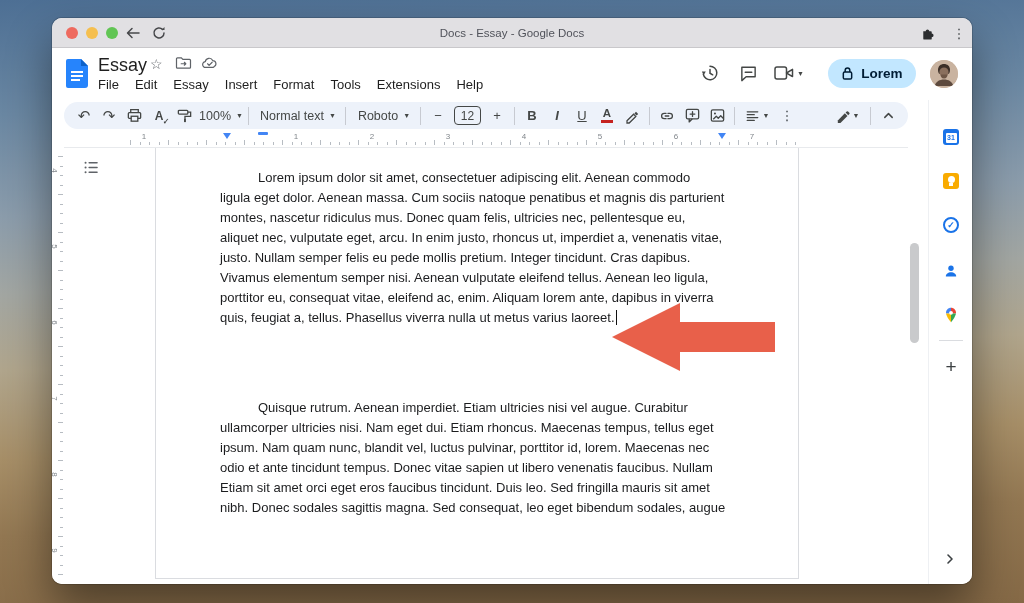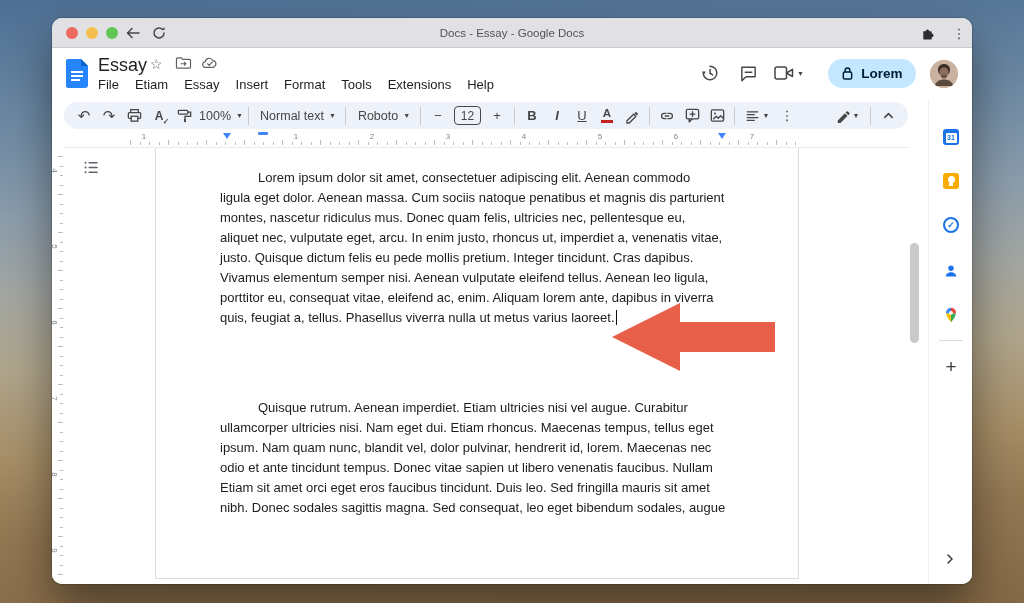--- a/index.html
+++ b/index.html
@@ -166,21 +166,21 @@
           </svg>
       </div>
       <div class="title-ico" style="left:149px">
         <svg width="18" height="13" viewBox="0 0 20 14">
             <path d="M5.2 12.5a3.2 3.2 0 01-.4-6.4A4.3 4.3 0 0113 4.9a3.5 3.5 0 011.7 6.6 3 3 0 01-1.2.9z" fill="none" stroke="#5f6368" stroke-width="1.3" stroke-linejoin="round"></path>
             <path d="M7.3 8.4l1.7 1.7 3.4-3.4" fill="none" stroke="#5f6368" stroke-width="1.3" stroke-linecap="round" stroke-linejoin="round"></path>
           </svg>
       </div>
       <div class="menu-bar">
           <span class="menu-item">File</span>
-          <span class="menu-item">Etiam</span>
+          <span class="menu-item">Edit</span>
           <span class="menu-item">Essay</span>
           <span class="menu-item">Insert</span>
           <span class="menu-item">Format</span>
           <span class="menu-item">Tools</span>
           <span class="menu-item">Extensions</span>
           <span class="menu-item">Help</span>
         </div>
 
       <div class="hdr-ico" style="left:645px">
         <svg width="20" height="20" viewBox="0 0 20 20">
@@ -486,29 +486,29 @@
 
       <div class="pline" style="left:91px; top:0; width:1px; height:430px;"></div>
       <div class="pline" style="left:734px; top:0; width:1px; height:430px;"></div>
       <div class="pline" style="left:91px; top:430px; width:644px; height:1px;"></div>
 
       <div class="doc-text" style="top:20px;">
           <div class="line indent">Lorem ipsum dolor sit amet, consectetuer adipiscing elit. Aenean commodo</div>
           <div class="line">ligula eget dolor. Aenean massa. Cum sociis natoque penatibus et magnis dis parturient</div>
           <div class="line">montes, nascetur ridiculus mus. Donec quam felis, ultricies nec, pellentesque eu,</div>
           <div class="line">aliquet nec, vulputate eget, arcu. In enim justo, rhoncus ut, imperdiet a, venenatis vitae,</div>
-          <div class="line">justo. Quisque dictum felis eu pede mollis pretium. Integer tincidunt. Cras dapibus.</div>
+          <div class="line">justo. Nullam semper felis eu pede mollis pretium. Integer tincidunt. Cras dapibus.</div>
           <div class="line">Vivamus elementum semper nisi. Aenean vulputate eleifend tellus. Aenean leo ligula,</div>
           <div class="line">porttitor eu, consequat vitae, eleifend ac, enim. Aliquam lorem ante, dapibus in viverra</div>
           <div class="line">quis, feugiat a, tellus. Phasellus viverra nulla ut metus varius laoreet.<span class="caret"></span></div>
         </div>
       <div class="doc-text" style="top:250px;">
           <div class="line indent">Quisque rutrum. Aenean imperdiet. Etiam ultricies nisi vel augue. Curabitur</div>
           <div class="line">ullamcorper ultricies nisi. Nam eget dui. Etiam rhoncus. Maecenas tempus, tellus eget</div>
-          <div class="line">ipsum. Nam quam nunc, blandit vel, dolor pulvinar, hendrerit id, lorem. Maecenas nec</div>
+          <div class="line">ipsum. Nam quam nunc, blandit vel, luctus pulvinar, porttitor id, lorem. Maecenas nec</div>
           <div class="line">odio et ante tincidunt tempus. Donec vitae sapien ut libero venenatis faucibus. Nullam</div>
           <div class="line">Etiam sit amet orci eget eros faucibus tincidunt. Duis leo. Sed fringilla mauris sit amet</div>
           <div class="line">nibh. Donec sodales sagittis magna. Sed consequat, leo eget bibendum sodales, augue</div>
         </div>
 
       <svg class="arrow-svg" width="176" height="80" viewBox="0 0 176 80">
         <polygon points="5,39 73,5 73,24 168,24 168,54 73,54 73,73" fill="#e8604a"></polygon>
       </svg>
 
       <div class="scroll-thumb"></div>

